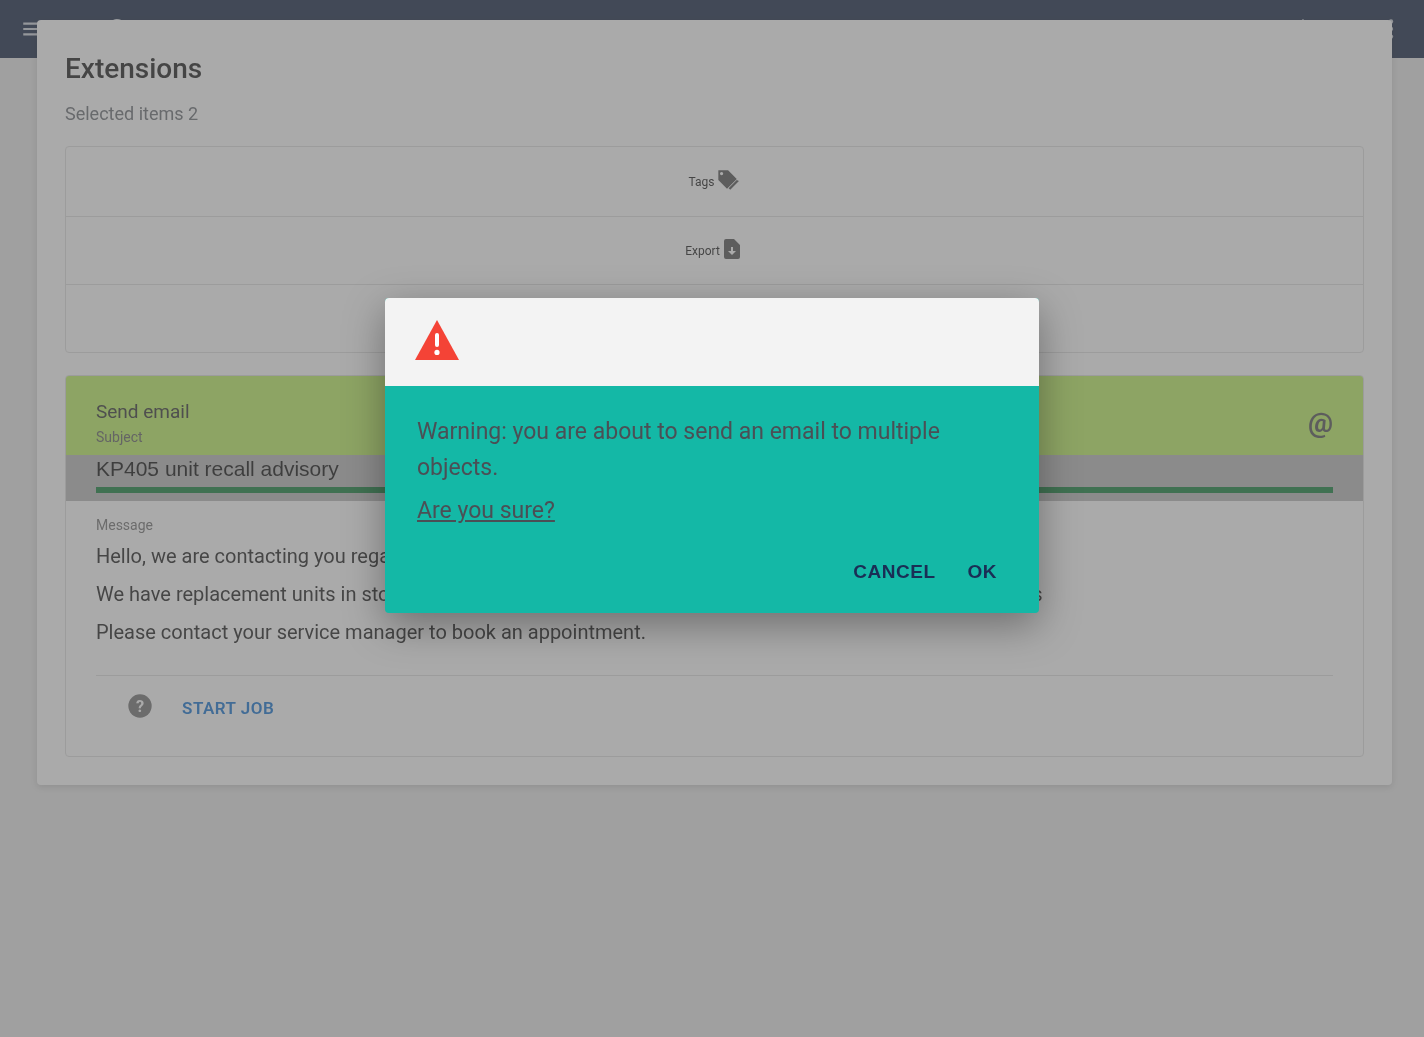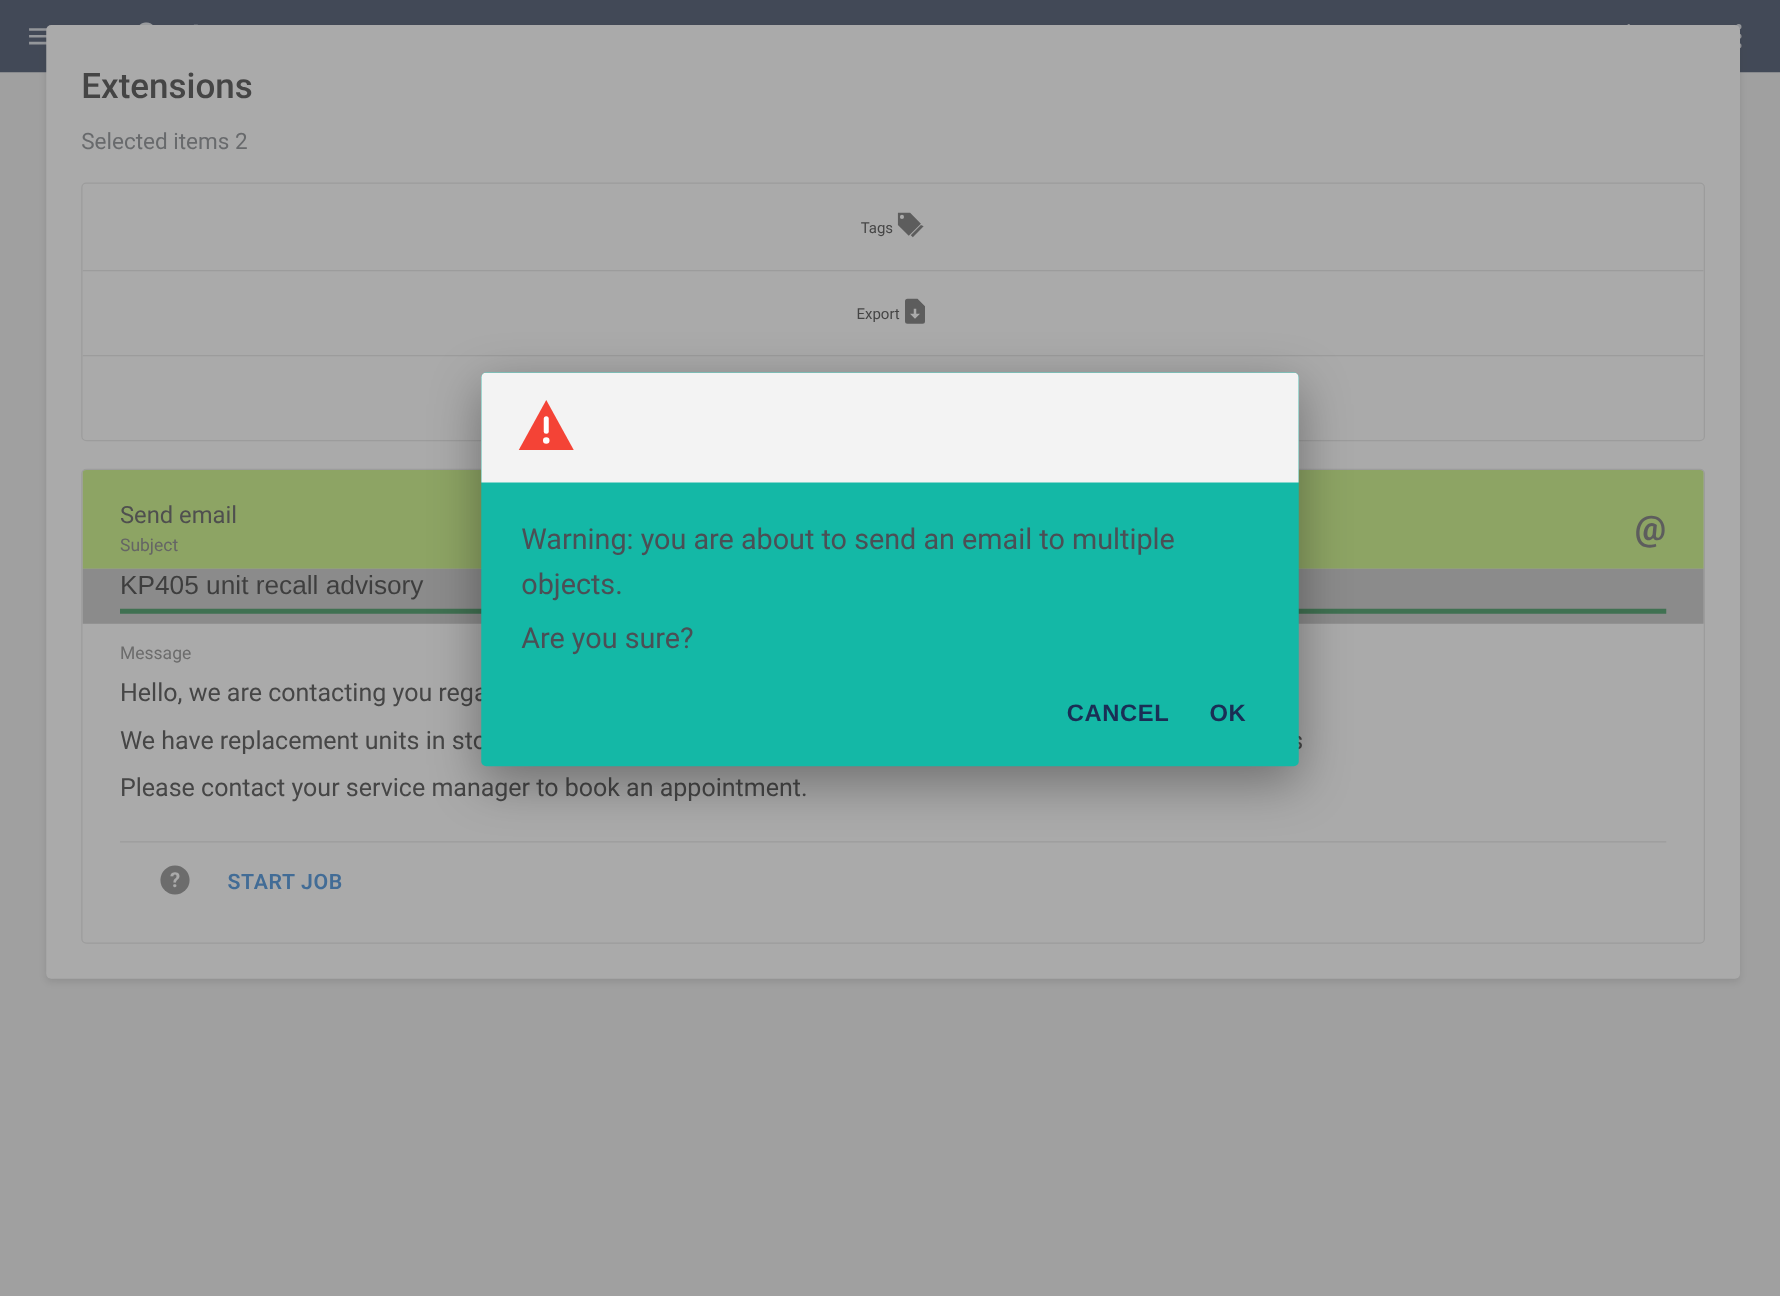--- a/index.html
+++ b/index.html
@@ -71,21 +71,21 @@
   }
   .send-header-title { font-size: 19px; color: #353535; margin-bottom: 6px;}
   .field-label { font-size: 14px; color: #666; }
   .send-subj {
     background: #bababa;
     padding: 0 30px 8px 30px;
   }
   .subj-input {
     width: 100%;
     border: none;
-    border-bottom: 4px solid #15803d;
+    border-bottom: 6px solid #15803d;
     background: transparent;
     font-size: 21px;
     color: #111;
     padding: 2px 0 6px 0;
     outline: none;
   }
   .send-body {
     padding: 16px 30px 16px 30px;
   }
   .msg-label { font-size: 14px; color: #757575; margin-bottom: 4px; }
@@ -261,19 +261,19 @@
     <span>
       <svg width="48" height="44" viewBox="0 0 24 22">
           <path fill="#f44336" d="M12 1 L23 21 H1 Z"></path>
           <rect x="11" y="7.5" width="2" height="7" fill="#fff" rx="1"></rect>
           <circle cx="12" cy="17.2" r="1.3" fill="#fff"></circle>
         </svg>
     </span>
   </div>
   <div class="modal-body">
     <div class="modal-text">Warning: you are about to send an email to multiple objects.</div>
-    <div class="modal-text" style="margin-top:8px;">Are you sure?</div>
+    <div class="modal-text" style="margin-top:8px;text-decoration:underline;">Are you sure?</div>
   </div>
   <div class="modal-actions">
     <button class="modal-btn">CANCEL</button>
     <button class="modal-btn">OK</button>
   </div>
 </div>
 
 </body></html>

